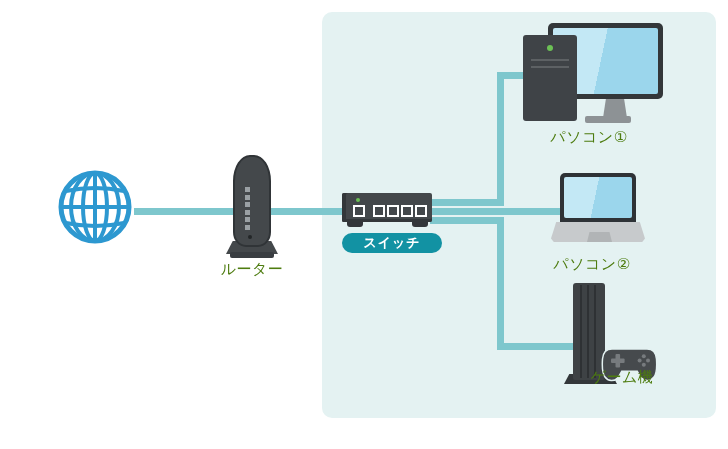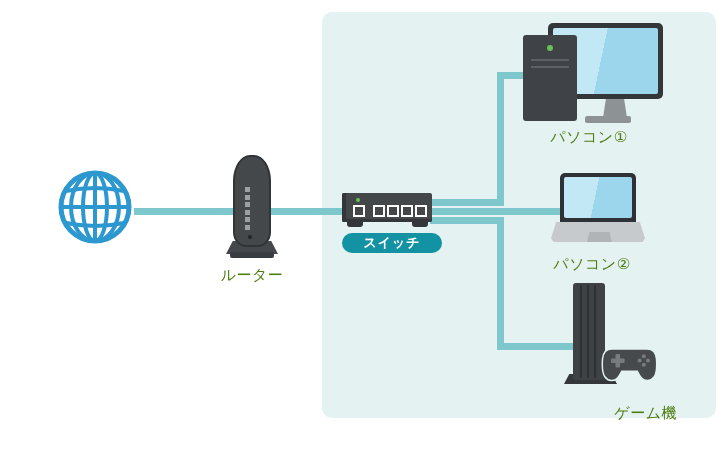--- a/index.html
+++ b/index.html
@@ -59,24 +59,24 @@
     clip-path:polygon(10% 0,90% 0,100% 100%,0 100%);}
   
   .console-tower{left:573px;top:283px;width:32px;height:97px;background:#3e4245;border-radius:3px 3px 2px 2px;}
   .stripe{position:absolute;top:2px;bottom:2px;width:2px;background:#2e3134;}
   .stripe.s1{left:7px;} .stripe.s2{left:14px;} .stripe.s3{left:21px;}
   .console-stand{left:564px;top:374px;width:53px;height:10px;background:#33373a;
     clip-path:polygon(10% 0,90% 0,100% 100%,0 100%);}
   .gamepad{left:601px;top:347px;width:57px;height:36px;}
   
   .node-label{width:110px;text-align:center;font-size:15px;color:#4d7c0f;letter-spacing:0.5px;}
-  .lbl-router{left:197px;top:260px;margin-top:6px;}
+  .lbl-router{left:197px;top:260px;}
   .lbl-pc1{left:534px;top:128px;}
   .lbl-pc2{left:537px;top:255px;}
-  .lbl-game{left:567px;top:404px;text-align:right;}
+  .lbl-game{left:567px;top:368px;}
 </style>
 </head>
 <body>
 
 <div id="stage">
 
   <div class="abs panel"></div>
 
   <div class="abs cable bb"></div>
   <div class="abs cable p1a"></div>

